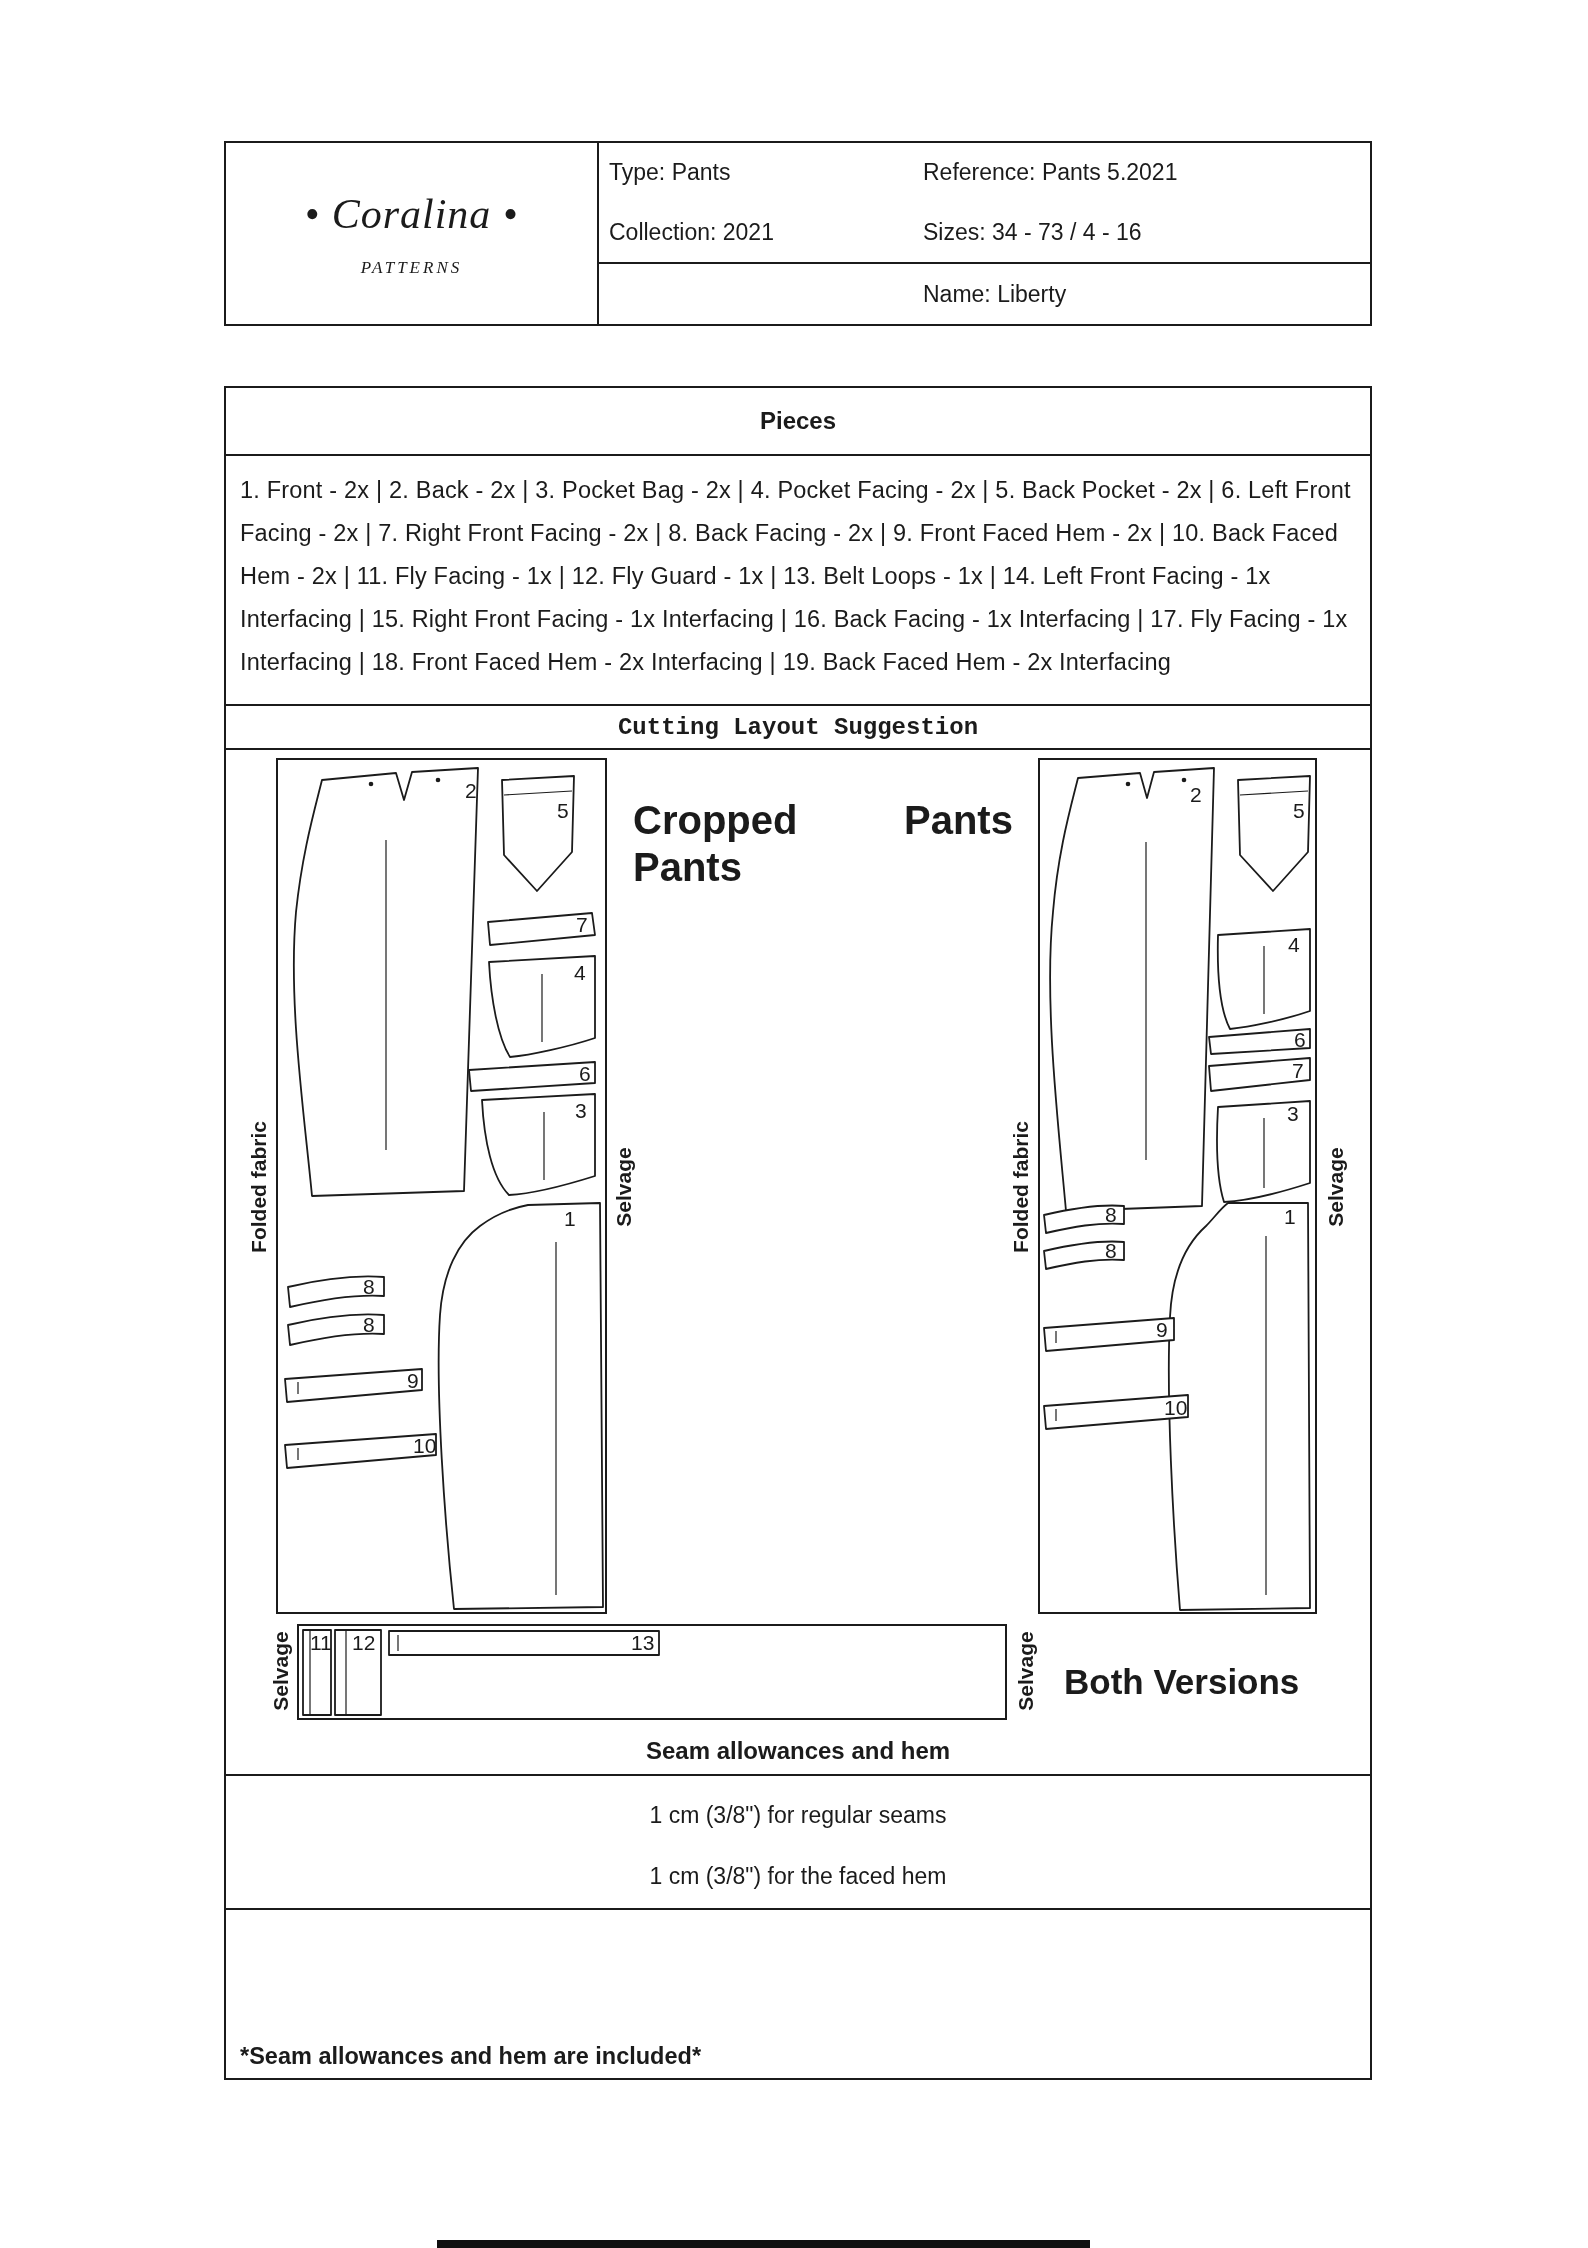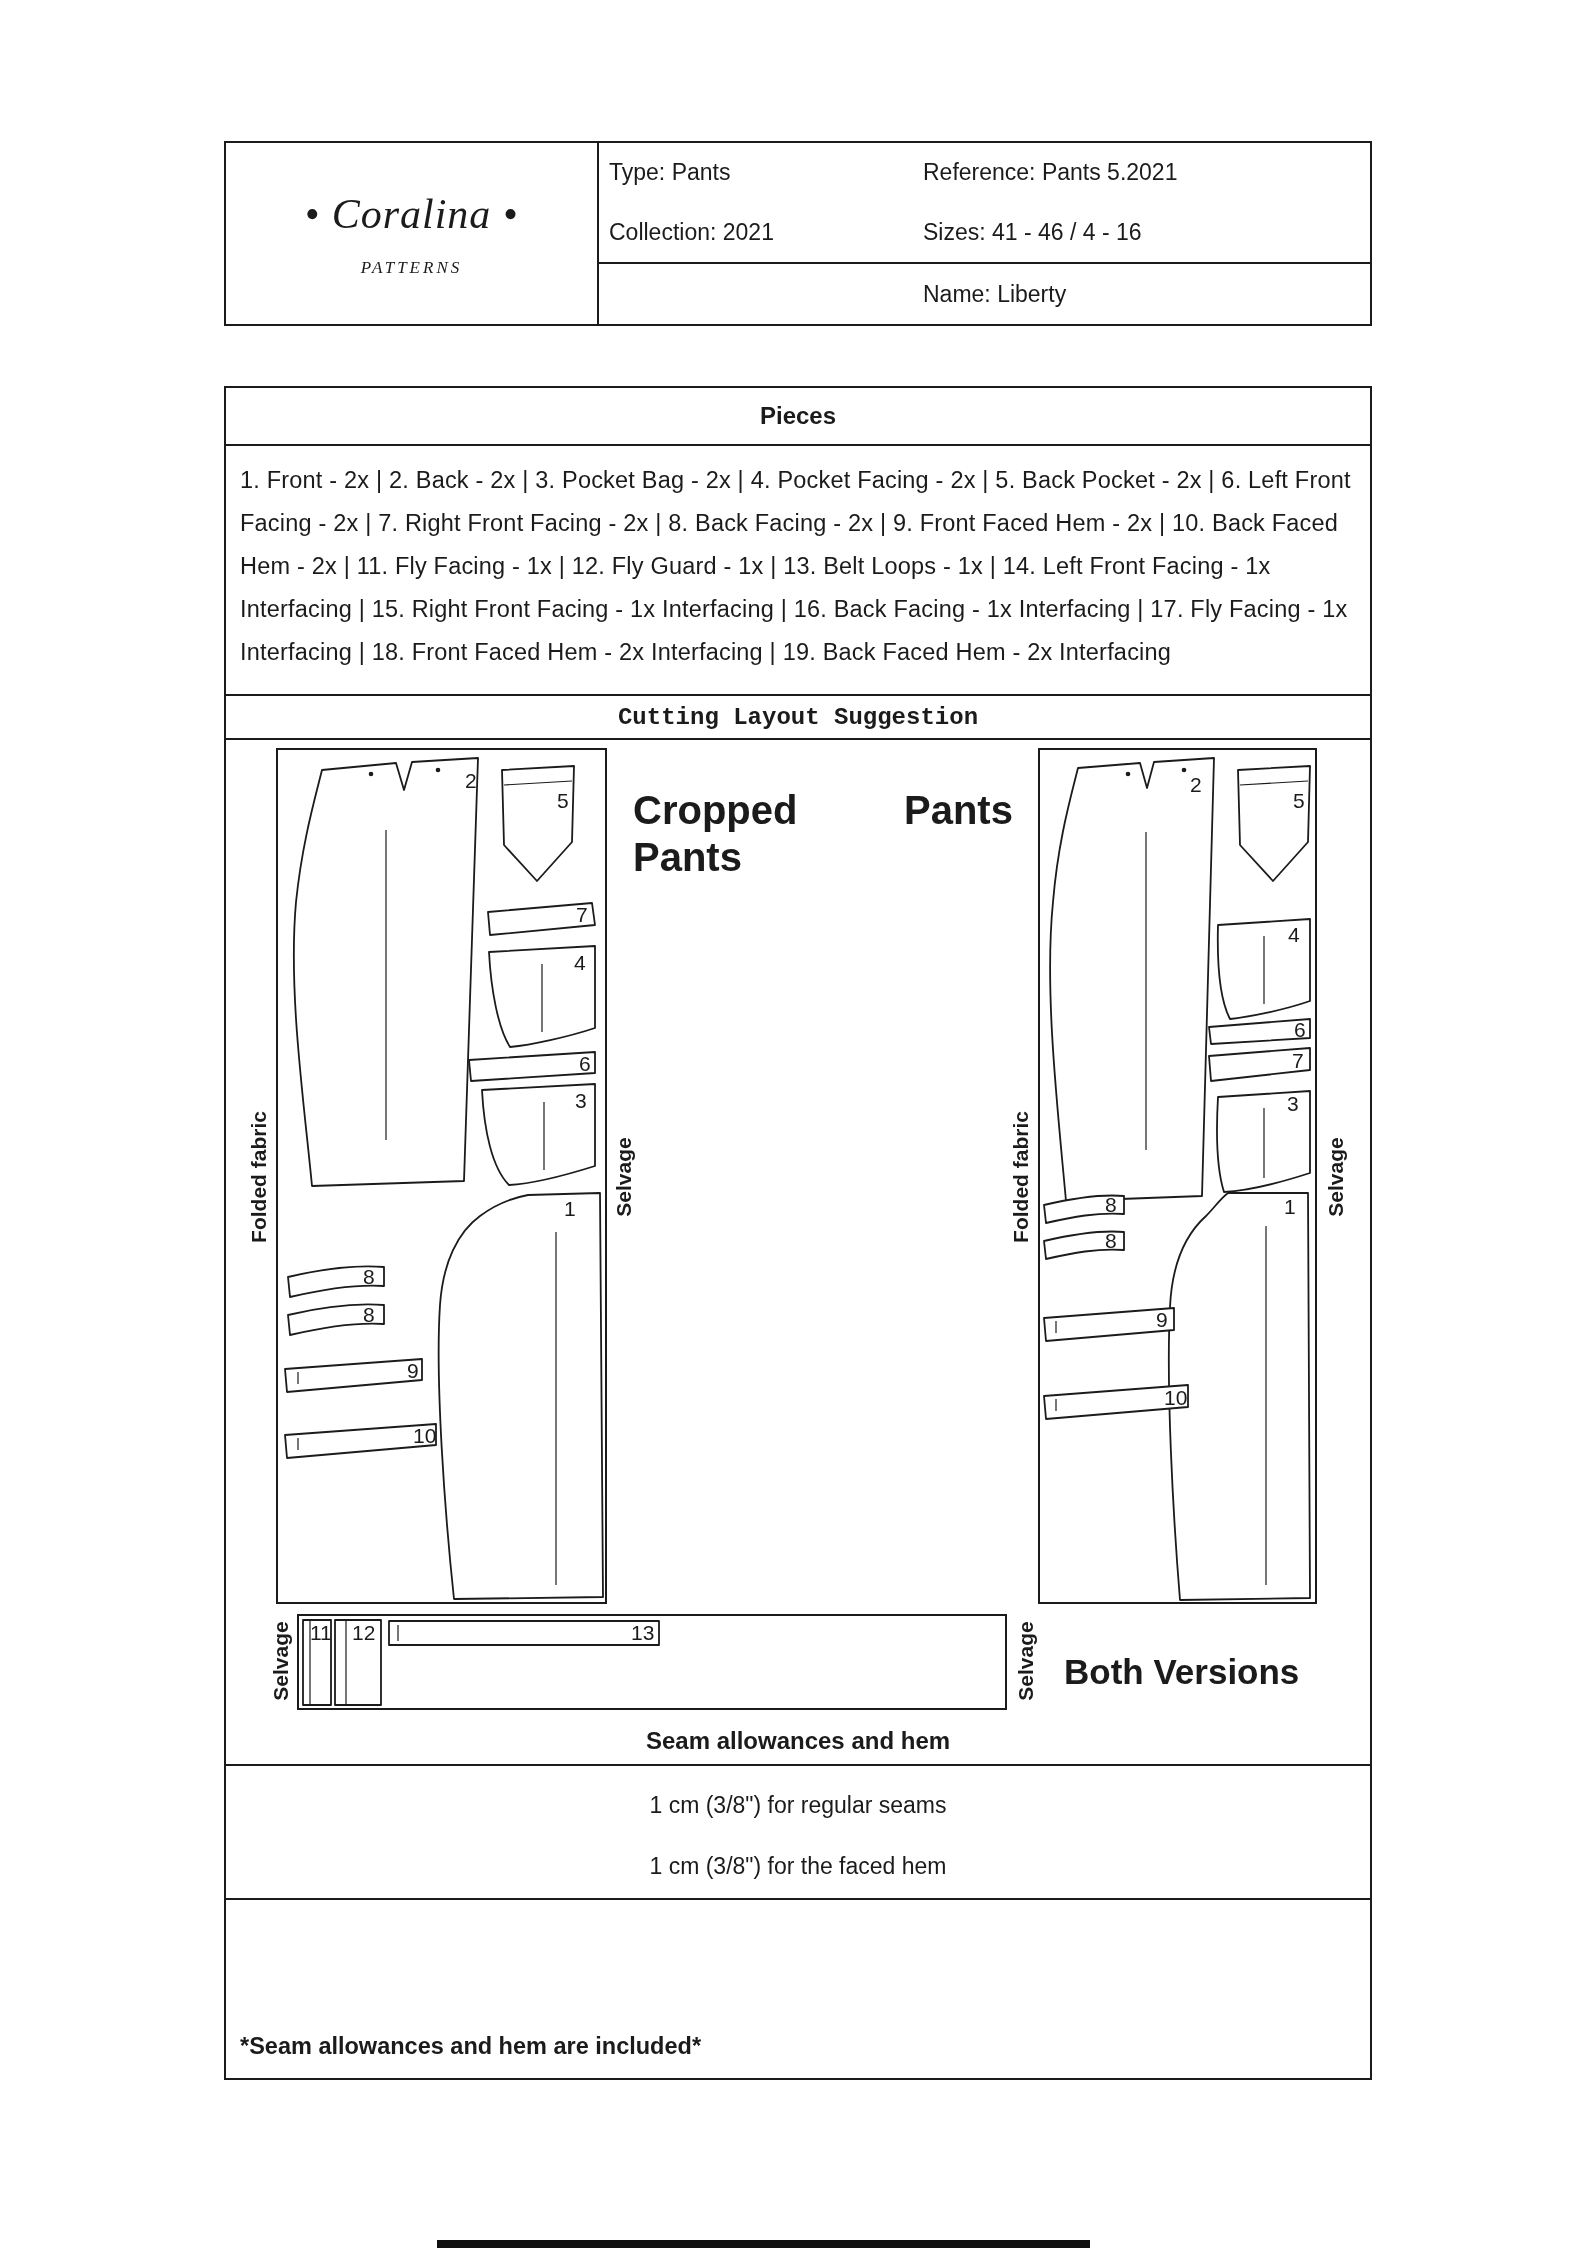--- a/index.html
+++ b/index.html
@@ -25,21 +25,21 @@
   .fcol2 { flex:1; }
   
   .main {
     position:absolute; left:224px; top:386px; width:1148px; height:1694px;
     border:2px solid #1b1b1b; box-sizing:border-box;
   }
   .sec-title {
     font-weight:bold; font-size:24px; text-align:center;
     display:flex; align-items:center; justify-content:center; box-sizing:border-box;
   }
-  .t-pieces { height:58px; border-bottom:2px solid #1b1b1b; }
+  .t-pieces { height:68px; border-bottom:2px solid #1b1b1b; }
   .pieces-text {
     height:250px; border-bottom:2px solid #1b1b1b; box-sizing:border-box;
     padding:13px 14px 0 14px; font-size:23.5px; line-height:43px; letter-spacing:0.2px;
   }
   .t-layout { height:44px; border-bottom:2px solid #1b1b1b;font-family:Liberation Mono, monospace; }
   .layout-area { height:978px; position:relative; }
   .t-seam { height:48px; border-top:0; border-bottom:2px solid #1b1b1b; }
   .seam-text {
     height:134px; border-bottom:2px solid #1b1b1b; box-sizing:border-box;
     text-align:center; font-size:23px; padding-top:26px;
@@ -69,21 +69,21 @@
       <div class="brand-name">• Coralina •</div>
       <div class="brand-sub">PATTERNS</div>
     </div>
     <div class="fields">
       <div class="frow">
         <div class="fcol1">Type: Pants</div>
         <div class="fcol2">Reference: Pants 5.2021</div>
       </div>
       <div class="frow">
         <div class="fcol1">Collection: 2021</div>
-        <div class="fcol2">Sizes: 41 - 46 / 4 - 16</div>
+        <div class="fcol2">Sizes: 34 - 73 / 4 - 16</div>
       </div>
       <div class="frow last">
         <div class="fcol1"></div>
         <div class="fcol2">Name: Liberty</div>
       </div>
     </div>
   </div>
 
   <div class="main">
 

